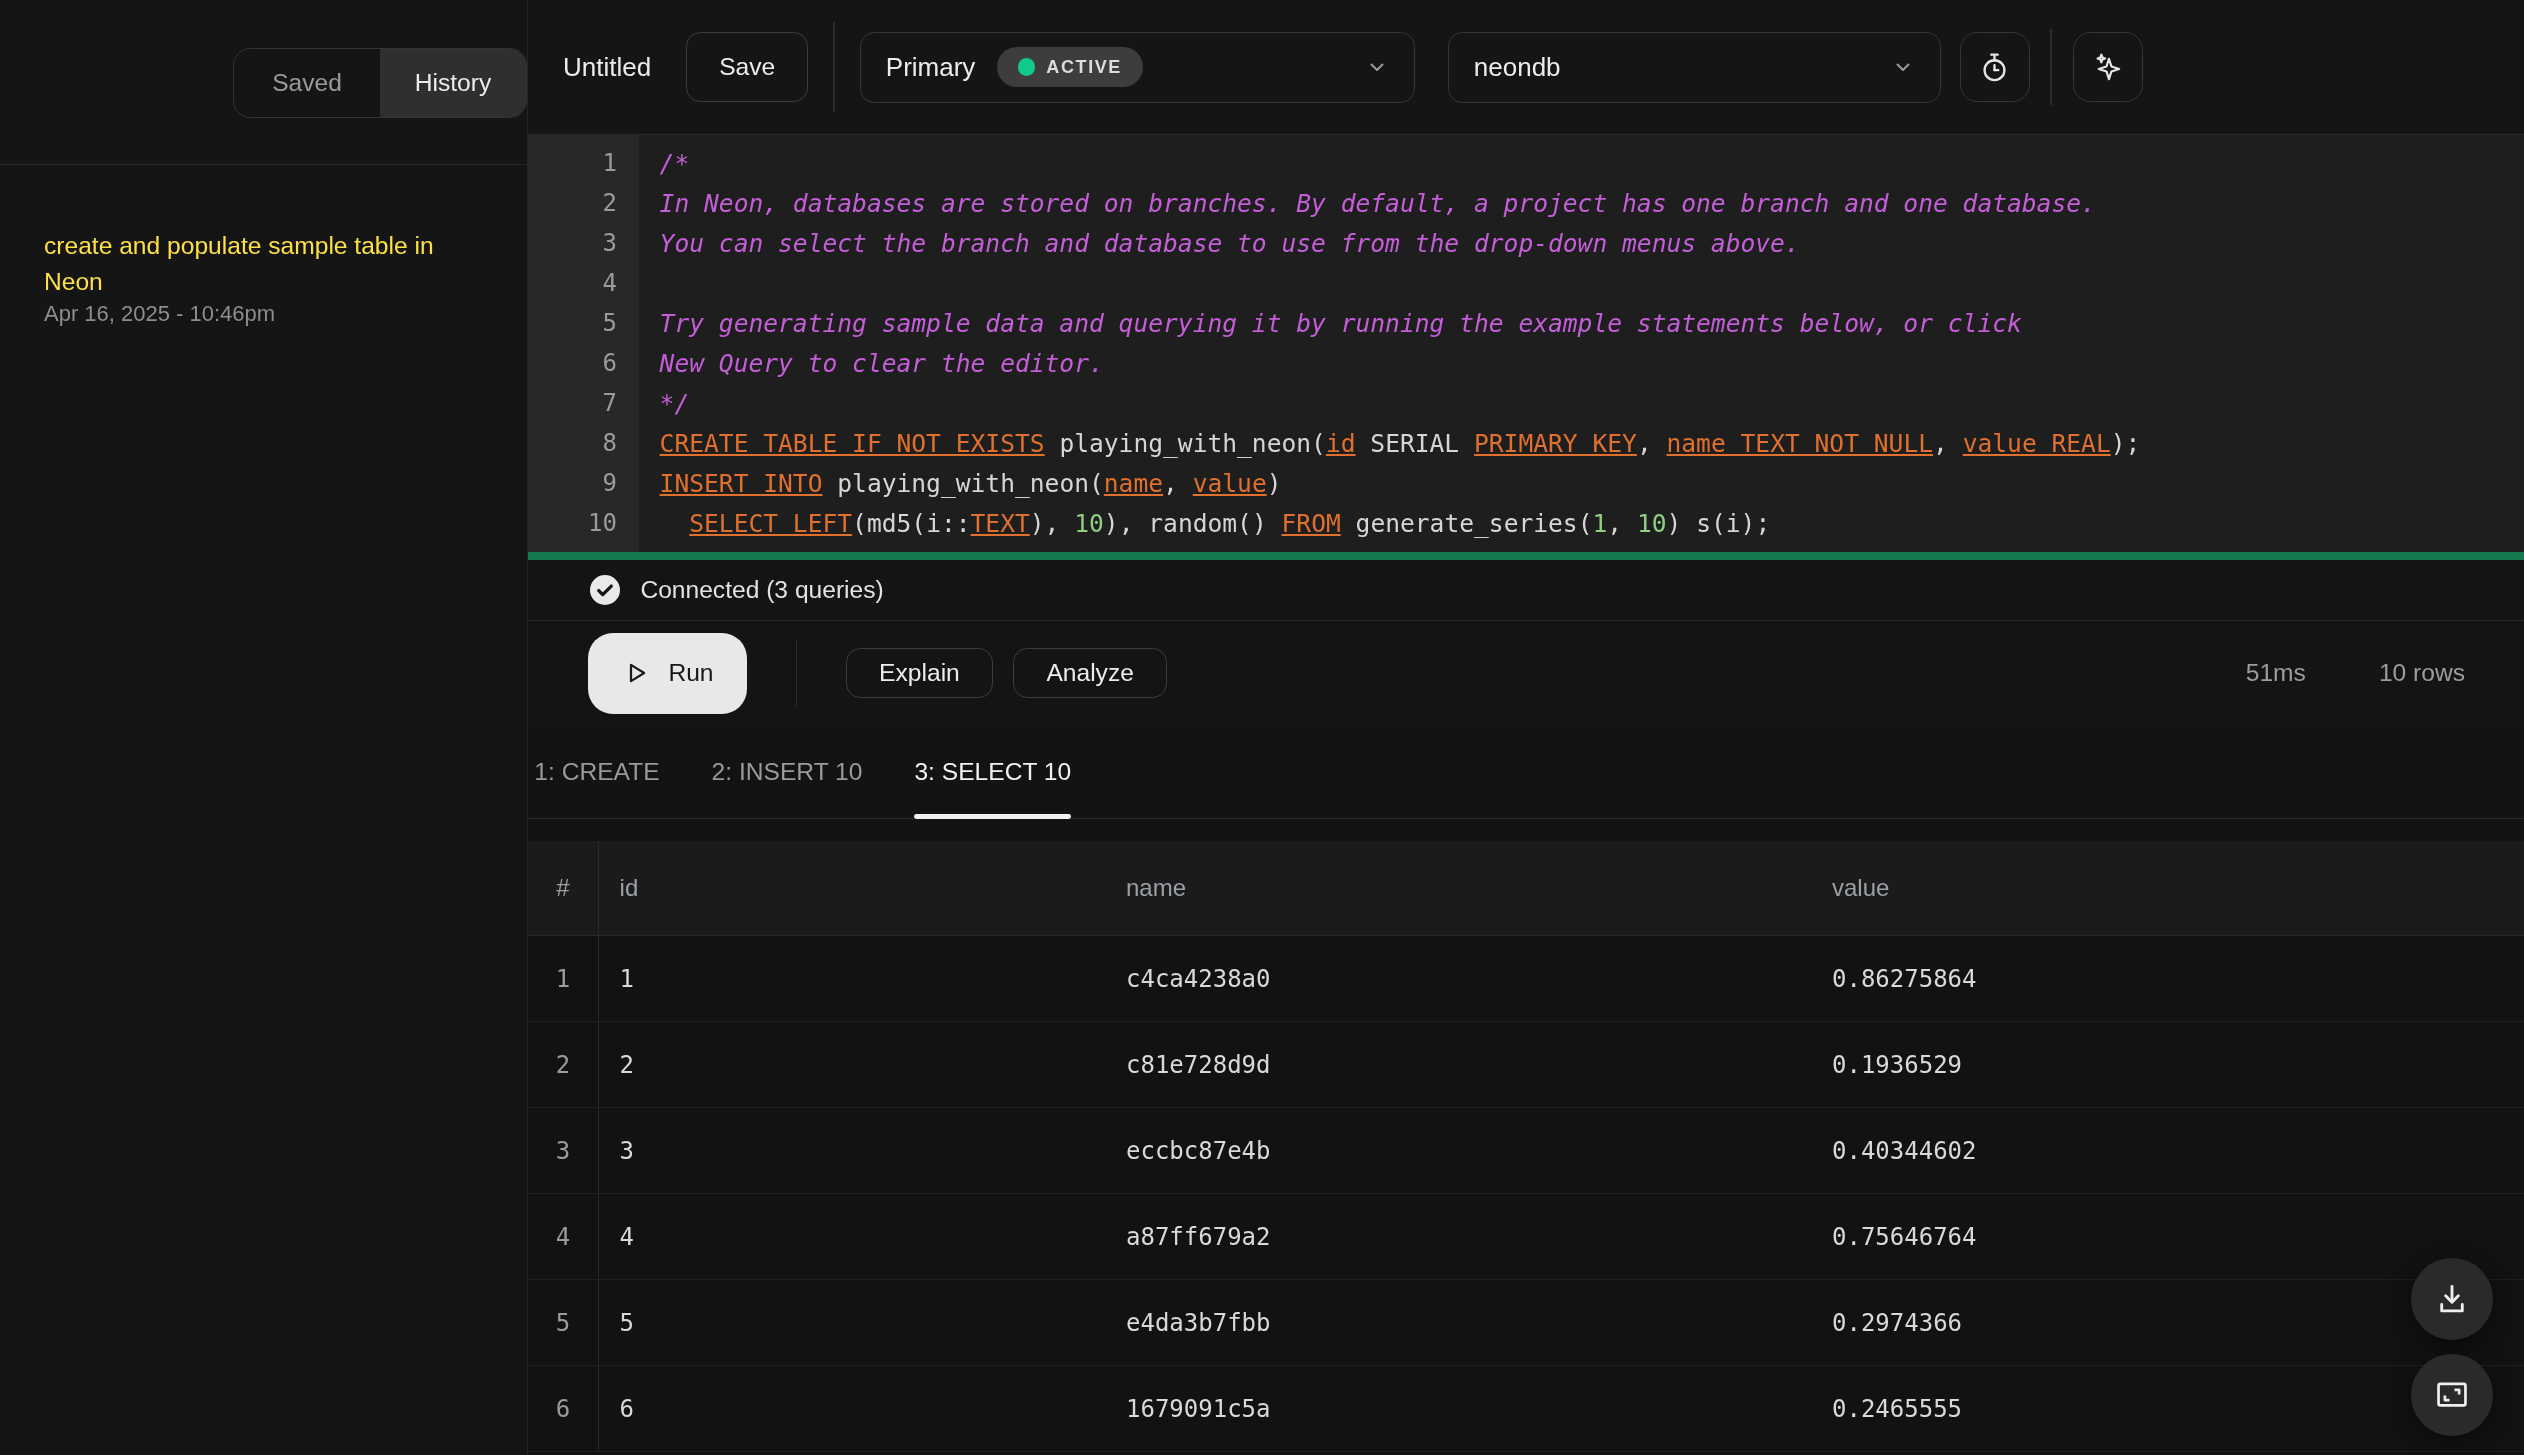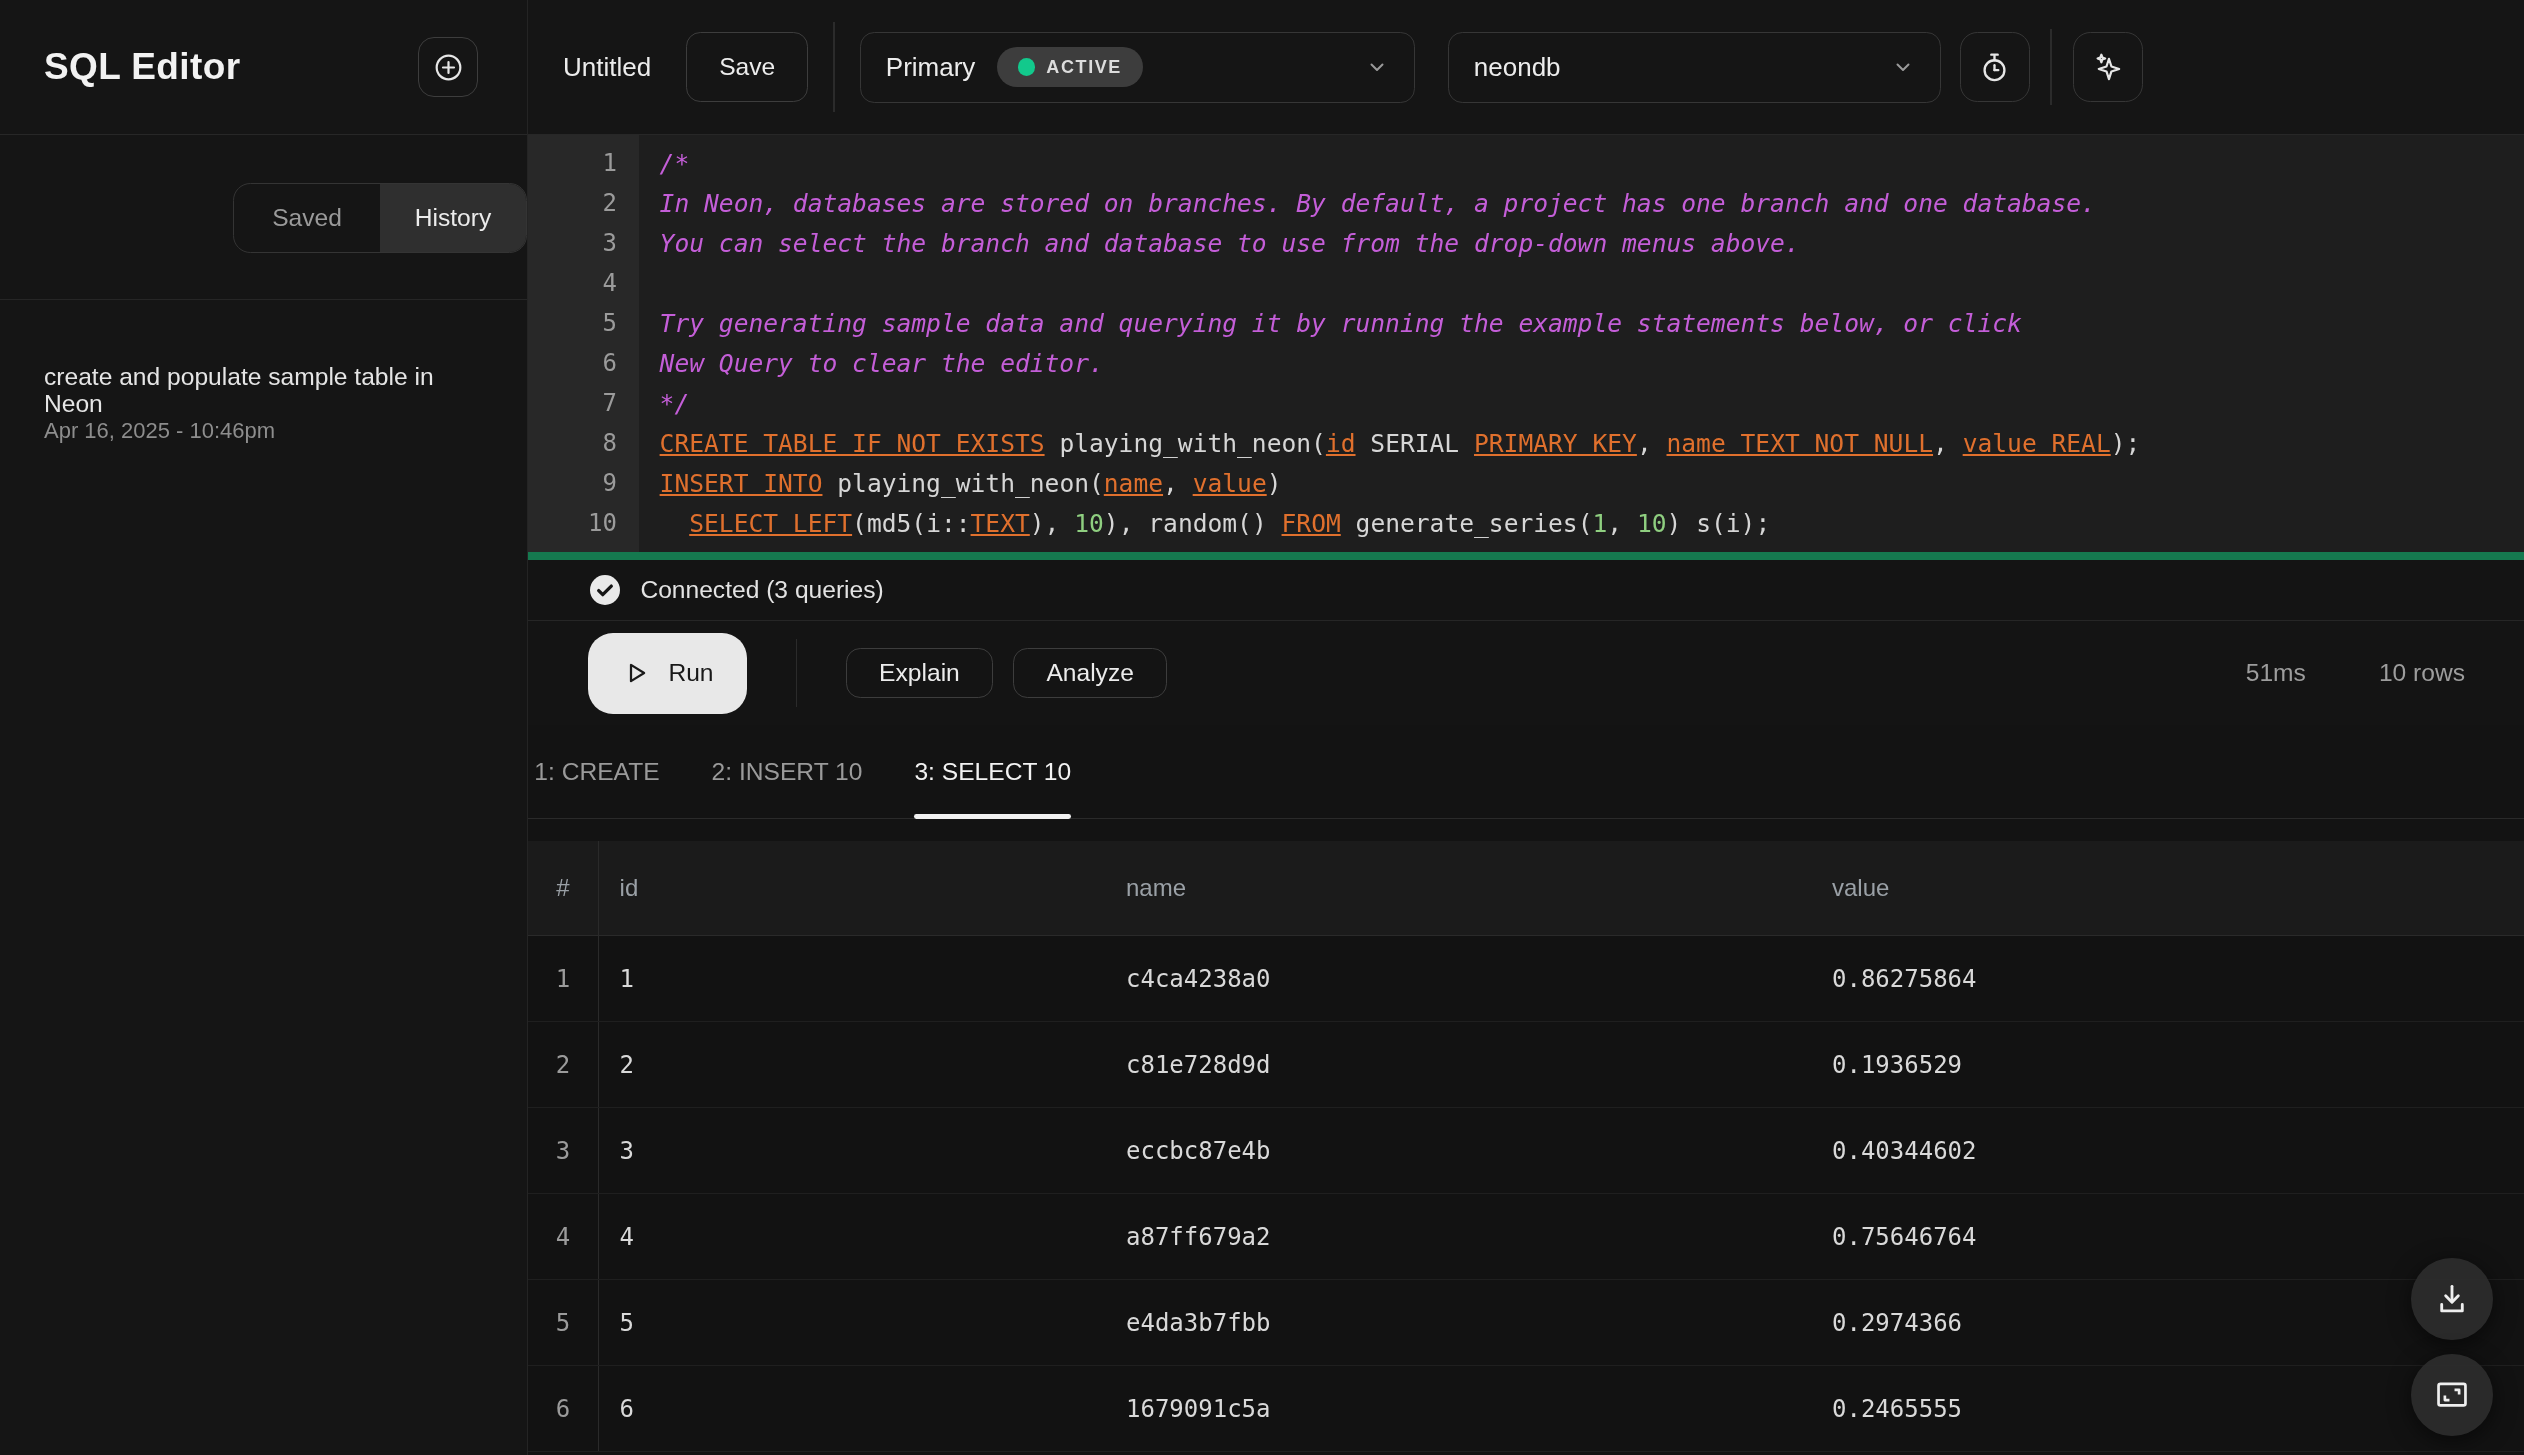--- a/index.html
+++ b/index.html
@@ -35,21 +35,21 @@
   }
   .segmented { display: flex; border: 0.8px solid #343434; border-radius: 17.4px; overflow: hidden; }
   .segmented .seg {
     width: 146px; height: 68px; display: flex; align-items: center; justify-content: center;
     font-size: 24.6px; color: #9a9a9a; cursor: pointer; background: transparent;
   }
   .segmented .seg.active { background: #2f2f2f; color: #ececec; }
   .history-list { padding: 63px 44px; }
   .history-item { cursor: pointer; }
   .history-item .title {
-    font-size: 24.6px; line-height: 27px; color: #e5e5e5;
+    font-size: 24.6px; line-height: 36px; color: #fde047;
     width: 396px; word-break: break-all;
   }
   .history-item .date { margin-top: 1px; font-size: 22px; color: #8d8d8d; }
 
   
   .main { flex: 1; position: relative; display: flex; flex-direction: column; background: #131313; }
 
   
   .topbar {
     height: 135px; flex: none; border-bottom: 0.8px solid #272727; background: #151515;
@@ -167,29 +167,20 @@
   }
   .fab.download { top: 1258px; }
   .fab.expand { top: 1354px; }
 </style>
 </head>
 <body>
 
 <div class="app">
 
   <aside class="sidebar">
-    <div class="sidebar-header">
-      <h1>SQL Editor</h1>
-      <button class="icon-btn">
-        <svg width="33" height="33" viewBox="0 0 24 24" fill="none" stroke="#e6e6e6" stroke-width="1.6" stroke-linecap="round">
-          <circle cx="12" cy="12" r="8.6"></circle>
-            <path d="M12 8v8M8 12h8"></path>
-        </svg>
-      </button>
-    </div>
     <div class="sidebar-tabs-wrap">
       <div class="segmented" id="sidebar-tabs">
           <div class="seg">Saved</div>
           <div class="seg active">History</div>
         </div>
     </div>
     <div class="history-list" id="history-list">
         <div class="history-item">
           <div class="title">create and populate sample table in Neon</div>
           <div class="date">Apr 16, 2025 - 10:46pm</div>

